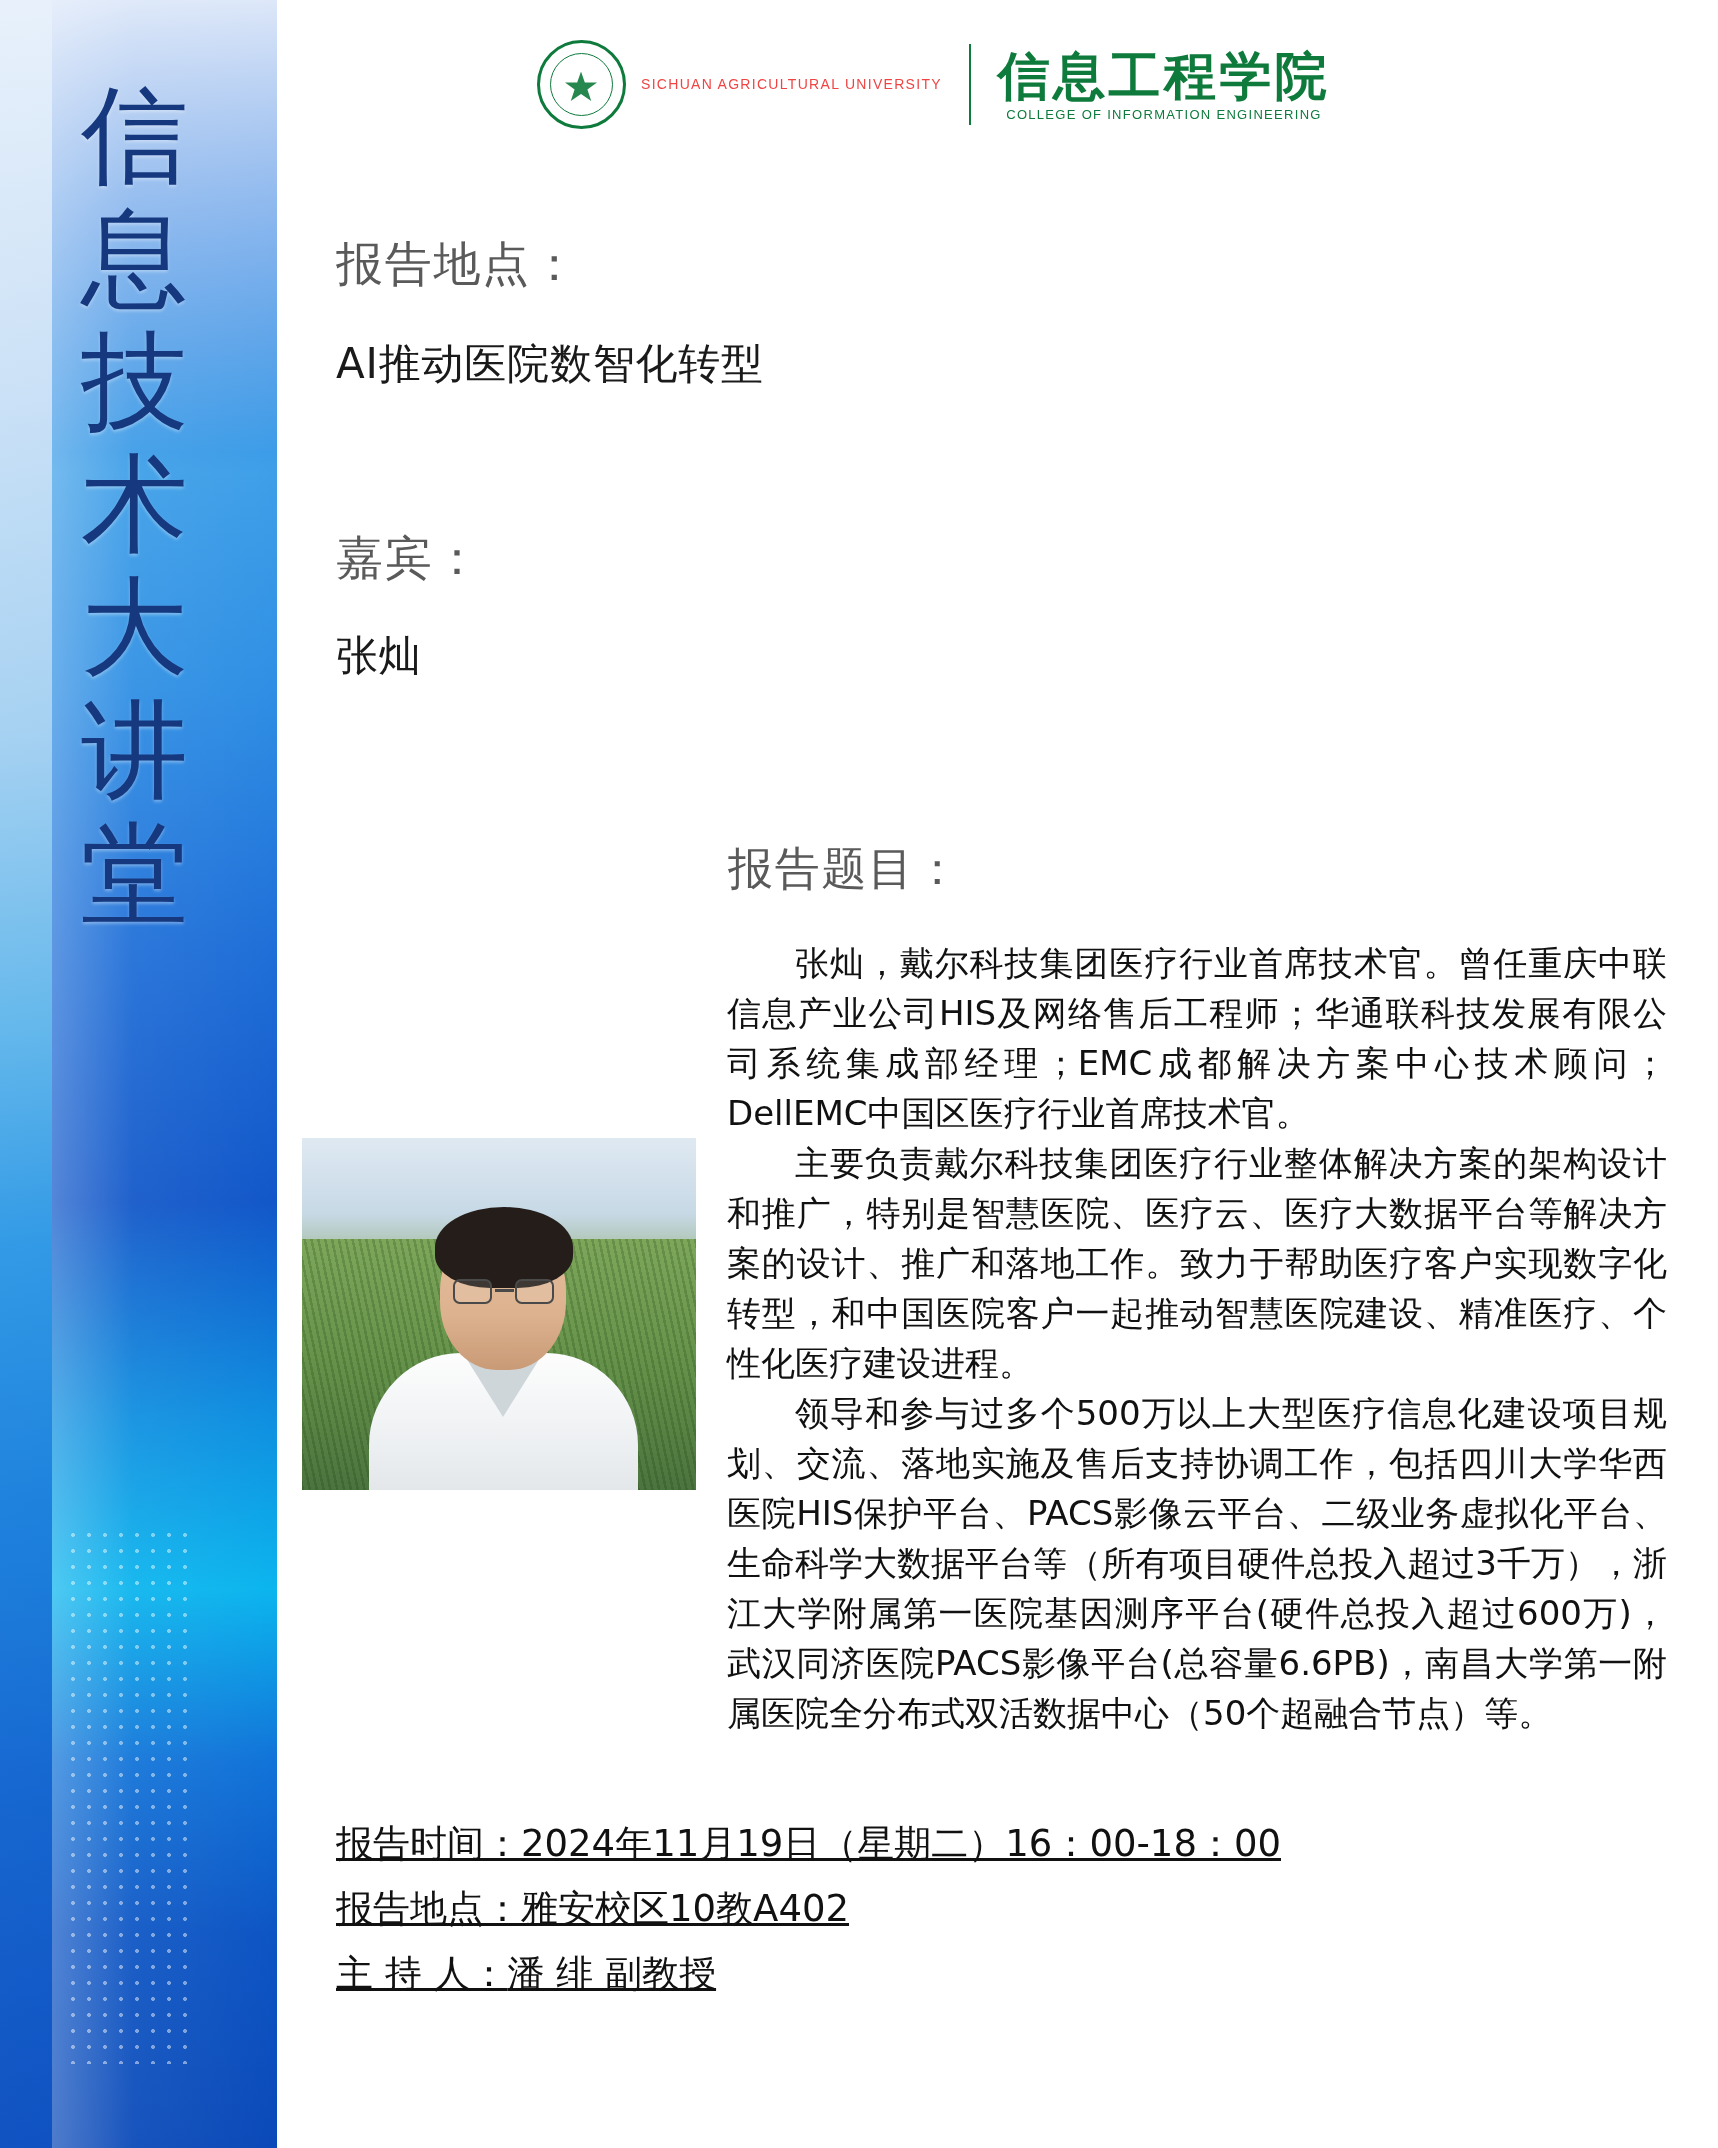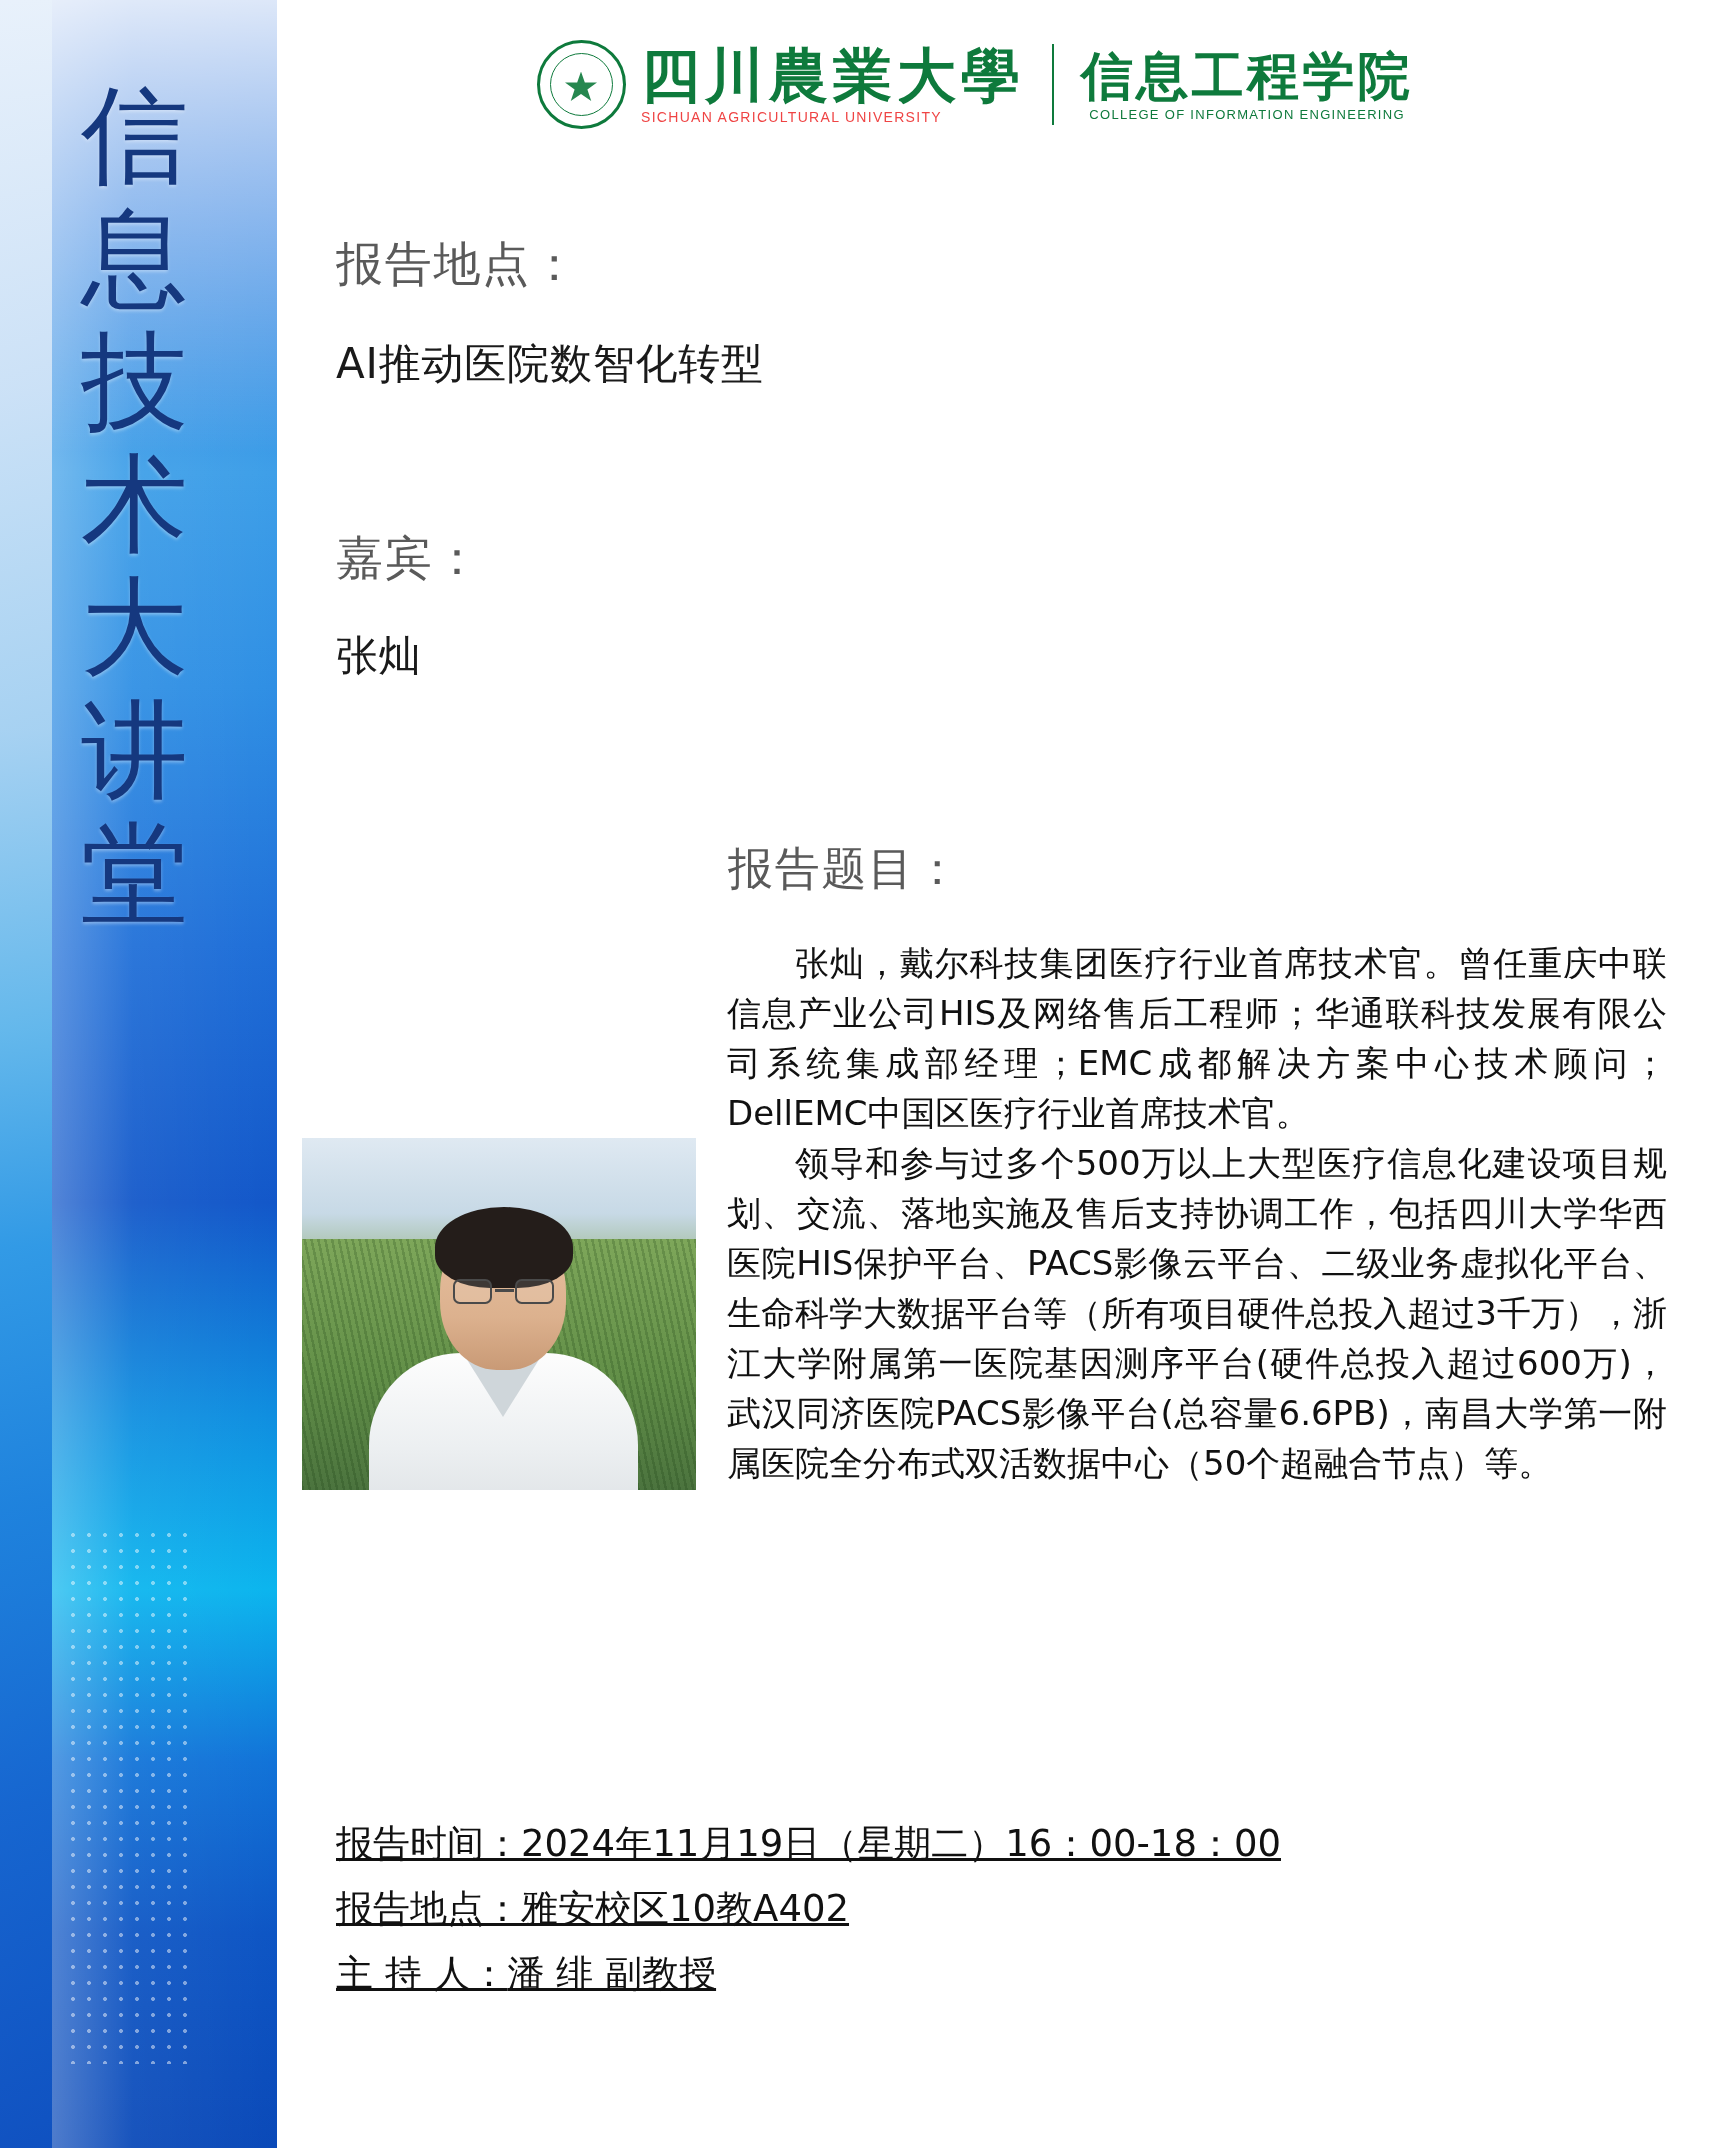--- a/index.html
+++ b/index.html
@@ -298,21 +298,20 @@
       <span>术</span>
       <span>大</span>
       <span>讲</span>
       <span>堂</span>
     </div>
   </div>
 
   <div class="logo-row">
     <div class="logo-mark"></div>
     <div>
-      <div class="logo-cn">四川農業大學</div>
       <div class="logo-en">SICHUAN AGRICULTURAL UNIVERSITY</div>
     </div>
     <div class="logo-div"></div>
     <div>
       <div class="logo-cn2">信息工程学院</div>
       <div class="logo-en2">COLLEGE OF INFORMATION ENGINEERING</div>
     </div>
   </div>
 
   <div class="label-big" id="topic-label">报告地点：</div>
@@ -332,20 +331,21 @@
     <div class="hair"></div>
     <div class="glasses">
       <span class="lens l"></span>
       <span class="bridge"></span>
       <span class="lens r"></span>
     </div>
   </div>
 
   <div class="bio">
     <p>张灿，戴尔科技集团医疗行业首席技术官。曾任重庆中联信息产业公司HIS及网络售后工程师；华通联科技发展有限公司系统集成部经理；EMC成都解决方案中心技术顾问；DellEMC中国区医疗行业首席技术官。</p>
+    <p>主要负责戴尔科技集团医疗行业整体解决方案的架构设计和推广，特别是智慧医院、医疗云、医疗大数据平台等解决方案的设计、推广和落地工作。致力于帮助医疗客户实现数字化转型，和中国医院客户一起推动智慧医院建设、精准医疗、个性化医疗建设进程。</p>
     <p>领导和参与过多个500万以上大型医疗信息化建设项目规划、交流、落地实施及售后支持协调工作，包括四川大学华西医院HIS保护平台、PACS影像云平台、二级业务虚拟化平台、生命科学大数据平台等（所有项目硬件总投入超过3千万），浙江大学附属第一医院基因测序平台(硬件总投入超过600万)，武汉同济医院PACS影像平台(总容量6.6PB)，南昌大学第一附属医院全分布式双活数据中心（50个超融合节点）等。</p>
   </div>
 
   <div class="footer">
     <div class="row">
       <span class="k">报告时间：</span><span>2024年11月19日（星期二）16：00-18：00</span>
     </div>
     <div class="row">
       <span class="k">报告地点：</span><span>雅安校区10教A402</span>
     </div>

